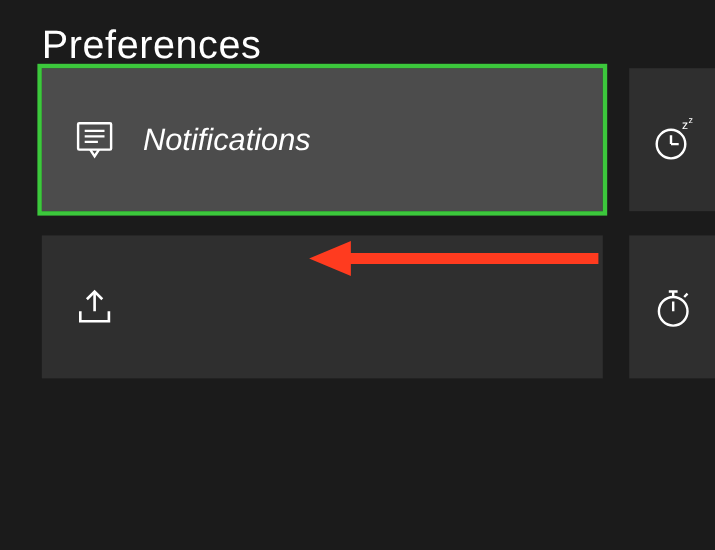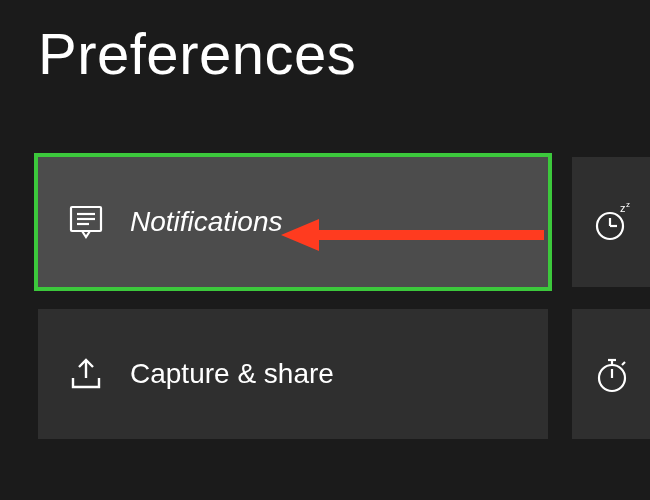--- a/index.html
+++ b/index.html
@@ -10,25 +10,24 @@
       color: #ffffff;
     }
     .screen {
       width: 650px;
       height: 500px;
       background: #1b1b1b;
       position: relative;
       padding: 20px 0 0 38px;
     }
     .page-title {
-      font-size: 58px;
+      font-size: 36px;
       font-weight: 400;
       letter-spacing: 0.5px;
       color: #ffffff;
-      margin-bottom: 70px;
     }
     .tiles {
       display: flex;
       flex-direction: column;
       gap: 22px;
     }
     .row {
       display: flex;
       gap: 24px;
       align-items: stretch;
@@ -110,21 +109,20 @@
 
     <div class="row">
       <div class="tile main">
         <span class="icon">
           <svg width="40" height="40" viewBox="0 0 40 40" fill="none" stroke="#ffffff" stroke-width="2.4">
             <line x1="20" y1="24" x2="20" y2="6"></line>
             <polyline points="13,13 20,6 27,13"></polyline>
             <polyline points="7,24 7,33 33,33 33,24"></polyline>
           </svg>
         </span>
-        <span class="tile-label">Capture &amp; share</span>
       </div>
 
       <div class="tile side">
         <span class="icon">
           <svg width="44" height="44" viewBox="0 0 44 44" fill="none" stroke="#ffffff" stroke-width="2.2">
             <circle cx="22" cy="26" r="13"></circle>
             <line x1="22" y1="26" x2="22" y2="17"></line>
             <line x1="18" y1="8" x2="26" y2="8"></line>
             <line x1="22" y1="8" x2="22" y2="13"></line>
             <line x1="32" y1="13" x2="35" y2="10"></line>

